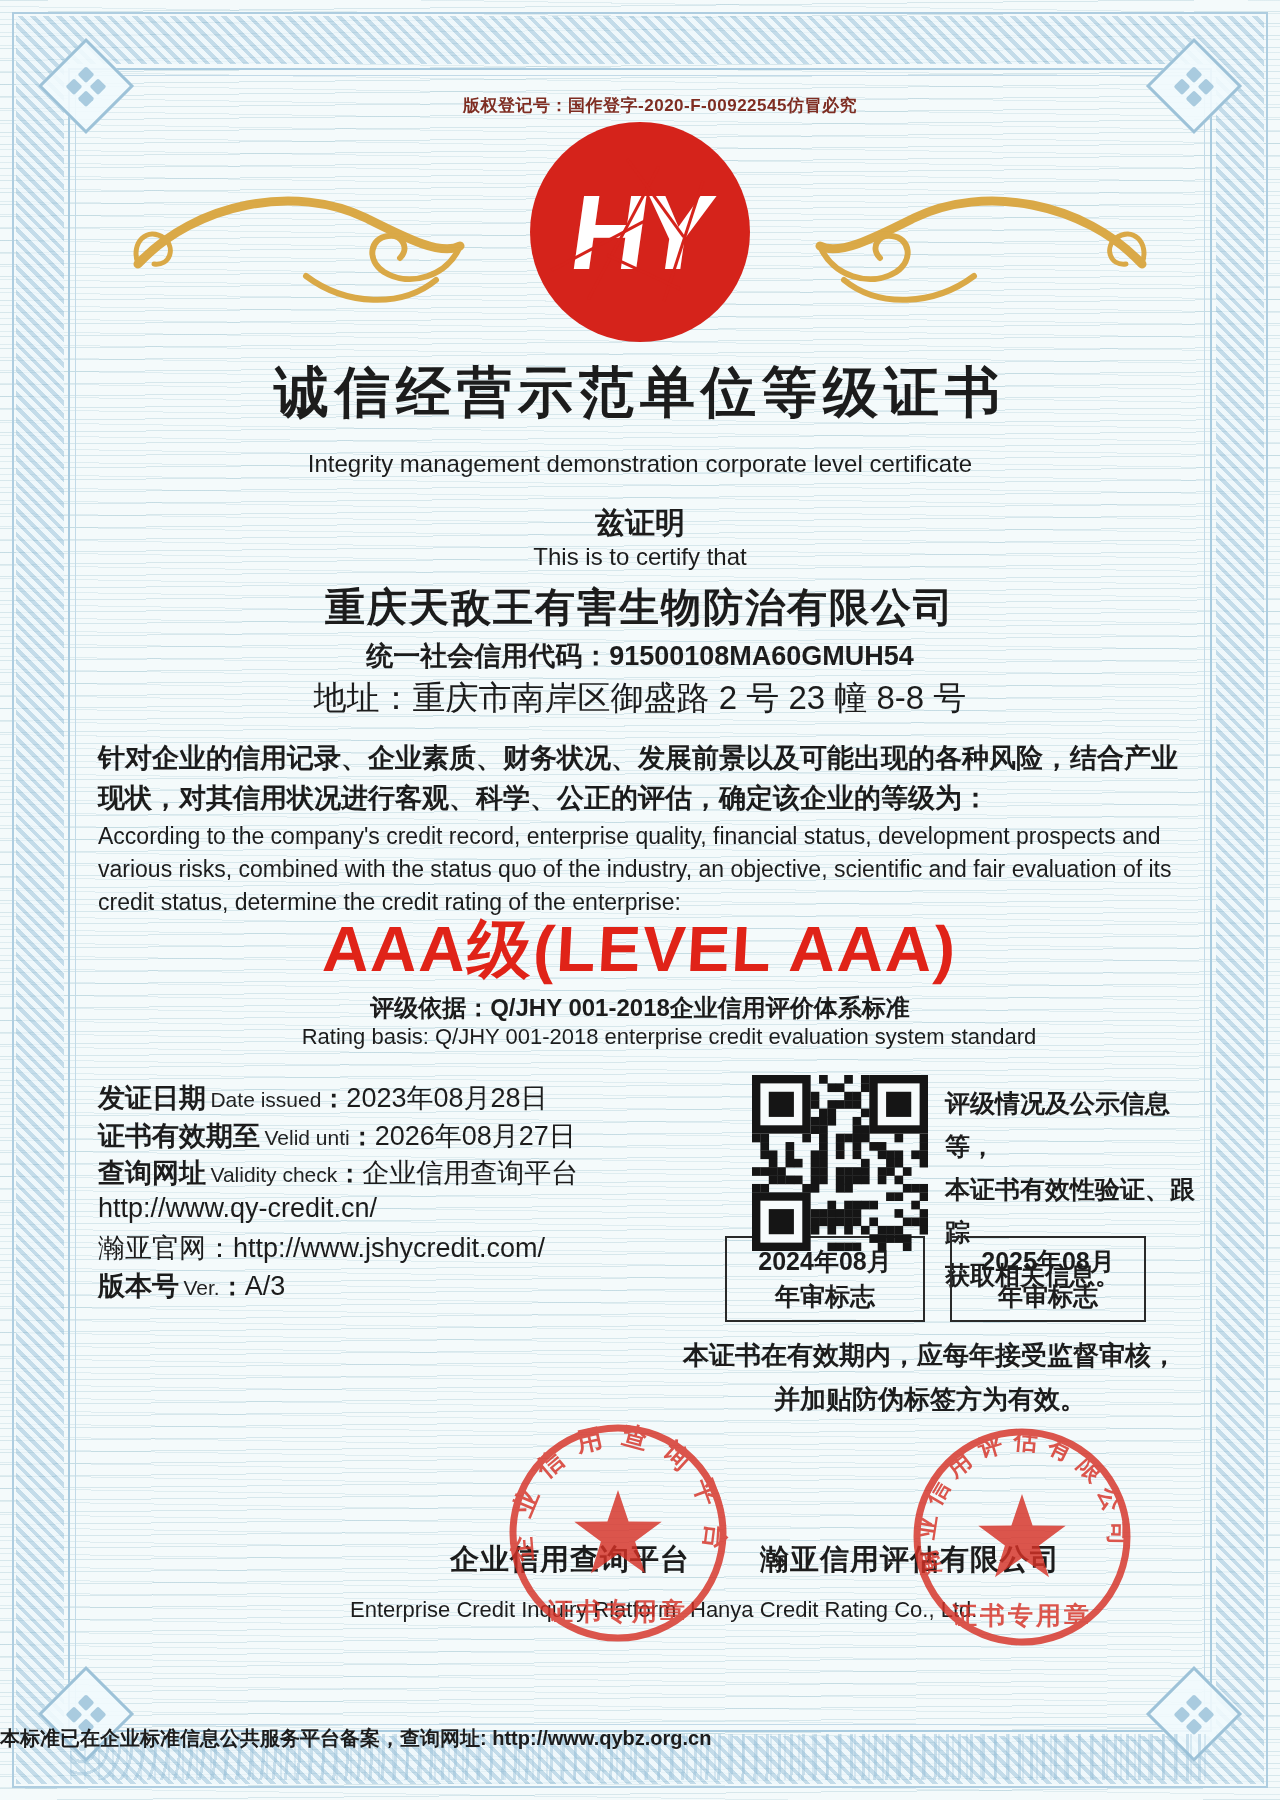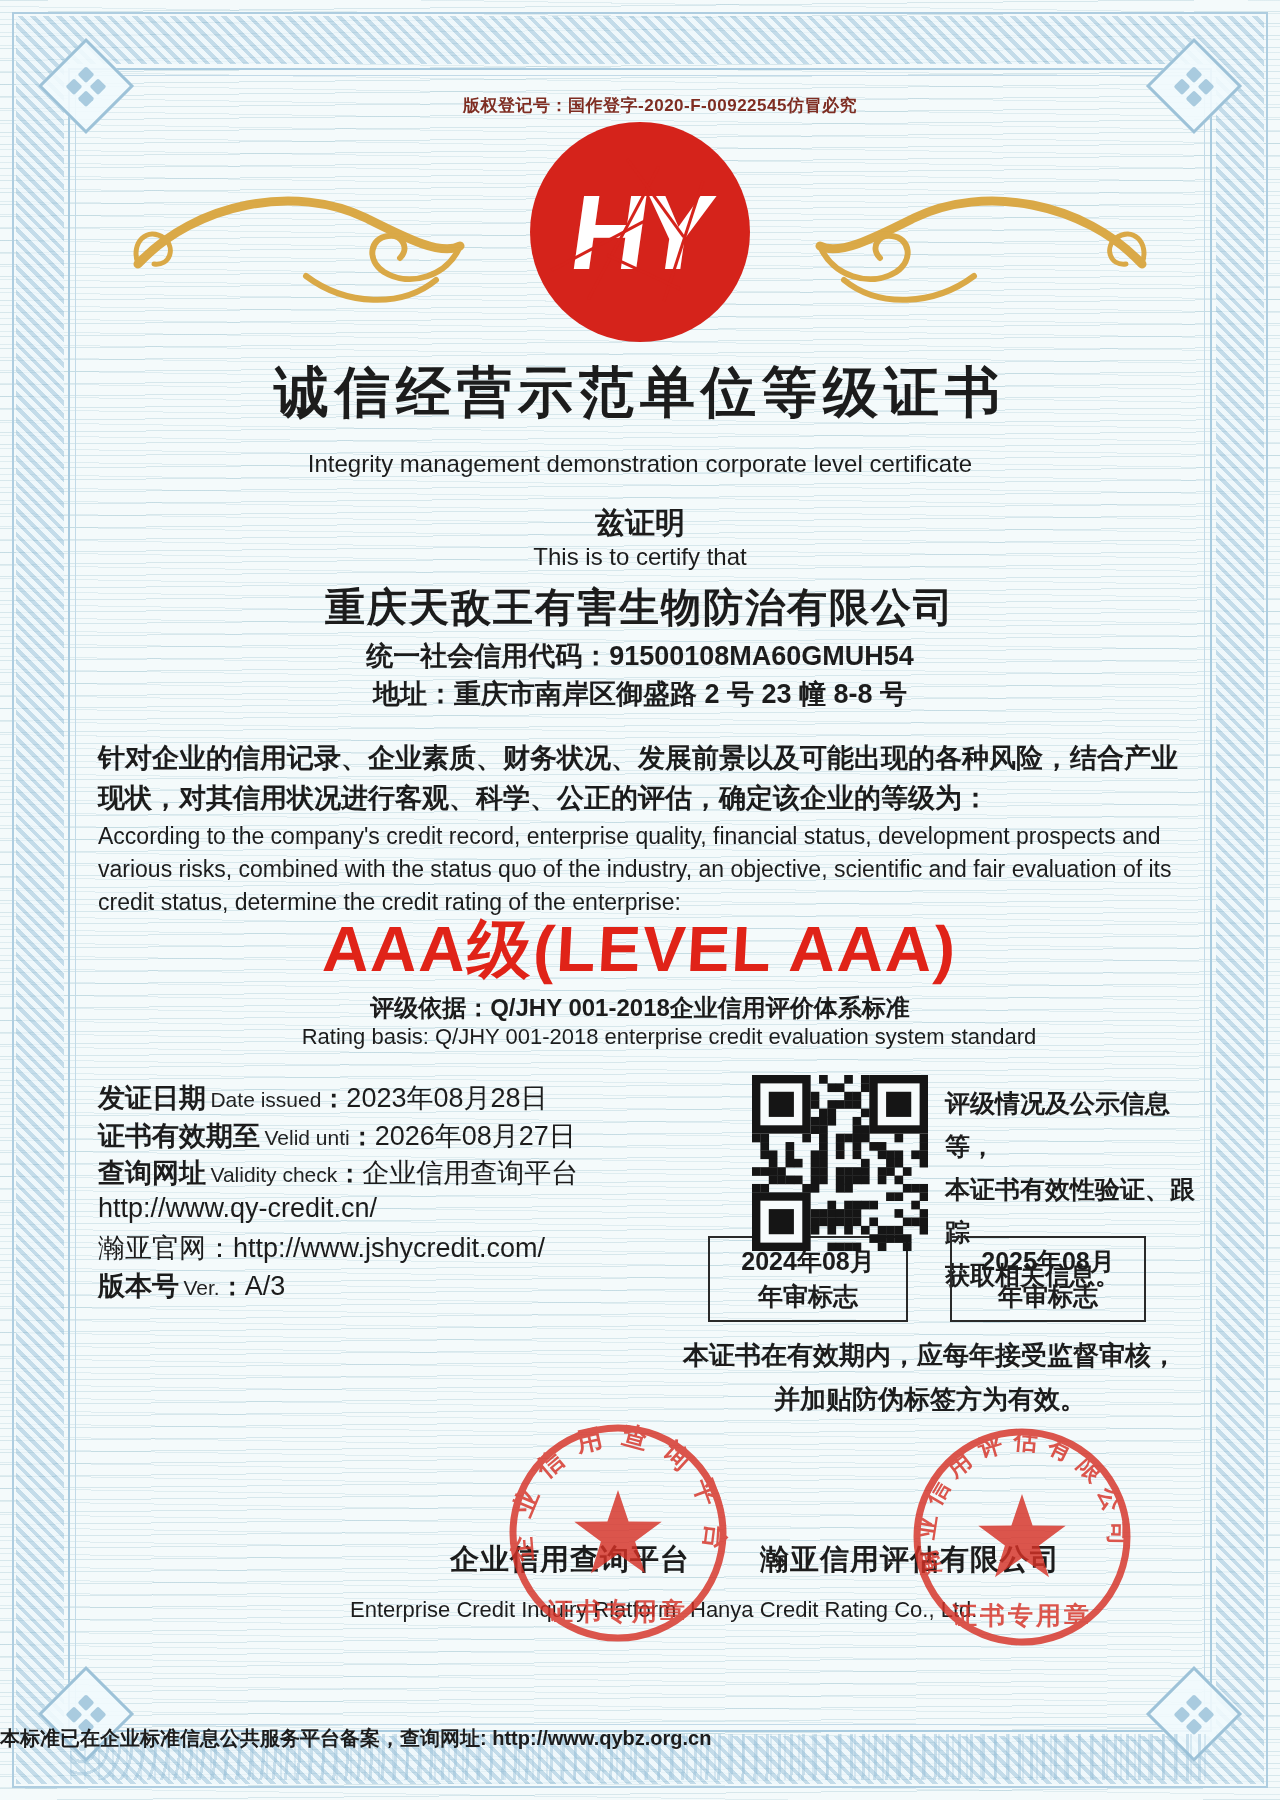--- a/index.html
+++ b/index.html
@@ -42,41 +42,41 @@
   .fl-left{left:126px;}
   .fl-right{left:814px;transform:scaleX(-1);}
   
   .ttl{position:absolute;left:0;width:100%;text-align:center;}
   .title-zh{top:356px;font-size:55px;font-weight:700;letter-spacing:6px;}
   .title-en{top:450px;font-size:24px;font-weight:500;}
   .certify-zh{top:503px;font-size:30px;font-weight:600;}
   .certify-en{top:543px;font-size:24px;font-weight:500;}
   .company{top:580px;font-size:40px;font-weight:800;letter-spacing:2px;}
   .code-line{top:638px;font-size:27px;font-weight:600;}
-  .addr-line{top:676px;font-size:27px;font-weight:700;}
+  .addr-line{top:676px;font-size:33px;font-weight:400;}
   
   .para-zh{position:absolute;left:98px;top:738px;width:1086px;font-size:27px;font-weight:600;line-height:40px;text-align:left;}
   .para-en{position:absolute;left:98px;top:820px;width:1086px;font-size:23px;font-weight:500;line-height:33px;text-align:left;}
   .rating{top:906px;font-size:64px;font-weight:800;color:#e02318;letter-spacing:2px;transform:skewX(-3deg);}
   .basis-zh{top:992px;font-size:24px;font-weight:600;}
   .basis-en{top:1024px;font-size:22px;font-weight:500;margin-left:29px;}
   
   .details{position:absolute;left:98px;top:1080px;width:560px;}
   .drow{height:37.5px;white-space:nowrap;}
   .dzh{font-size:27px;font-weight:600;}
   .den{font-size:21px;font-weight:500;color:#222;}
   .dsep{font-size:25px;font-weight:600;}
   .dval{font-size:27px;font-weight:500;}
   .durl{font-size:27px;font-weight:500;}
   
   .qr{position:absolute;left:752px;top:1075px;width:176px;height:176px;z-index:3;}
   .qr-note{position:absolute;left:945px;top:1082px;width:250px;font-size:25px;font-weight:600;line-height:43px;}
   .abox{position:absolute;top:1236px;height:82px;border:2px solid #2a2a2a;display:flex;flex-direction:column;
     align-items:center;justify-content:center;font-size:25px;font-weight:600;line-height:35px;}
-  .abox1{left:708px;width:196px;text-align:center;}
+  .abox1{left:725px;width:196px;text-align:center;}
   .abox2{left:950px;width:192px;}
   .sup1{position:absolute;left:660px;top:1338px;width:540px;text-align:center;font-size:26px;font-weight:600;}
   .sup2{position:absolute;left:660px;top:1382px;width:540px;text-align:center;font-size:26px;font-weight:600;}
   
   .seal{position:absolute;width:230px;height:230px;z-index:6;opacity:.82;}
   .seal-left{left:503px;top:1418px;}
   .seal-right{left:907px;top:1422px;}
   .slabel-zh{position:absolute;top:1540px;text-align:center;font-size:29px;font-weight:700;letter-spacing:1px;z-index:5;}
   .slabel-en{position:absolute;top:1597px;text-align:left;font-size:22px;font-weight:500;z-index:5;}
   .sl-left{left:350px;width:440px;}

